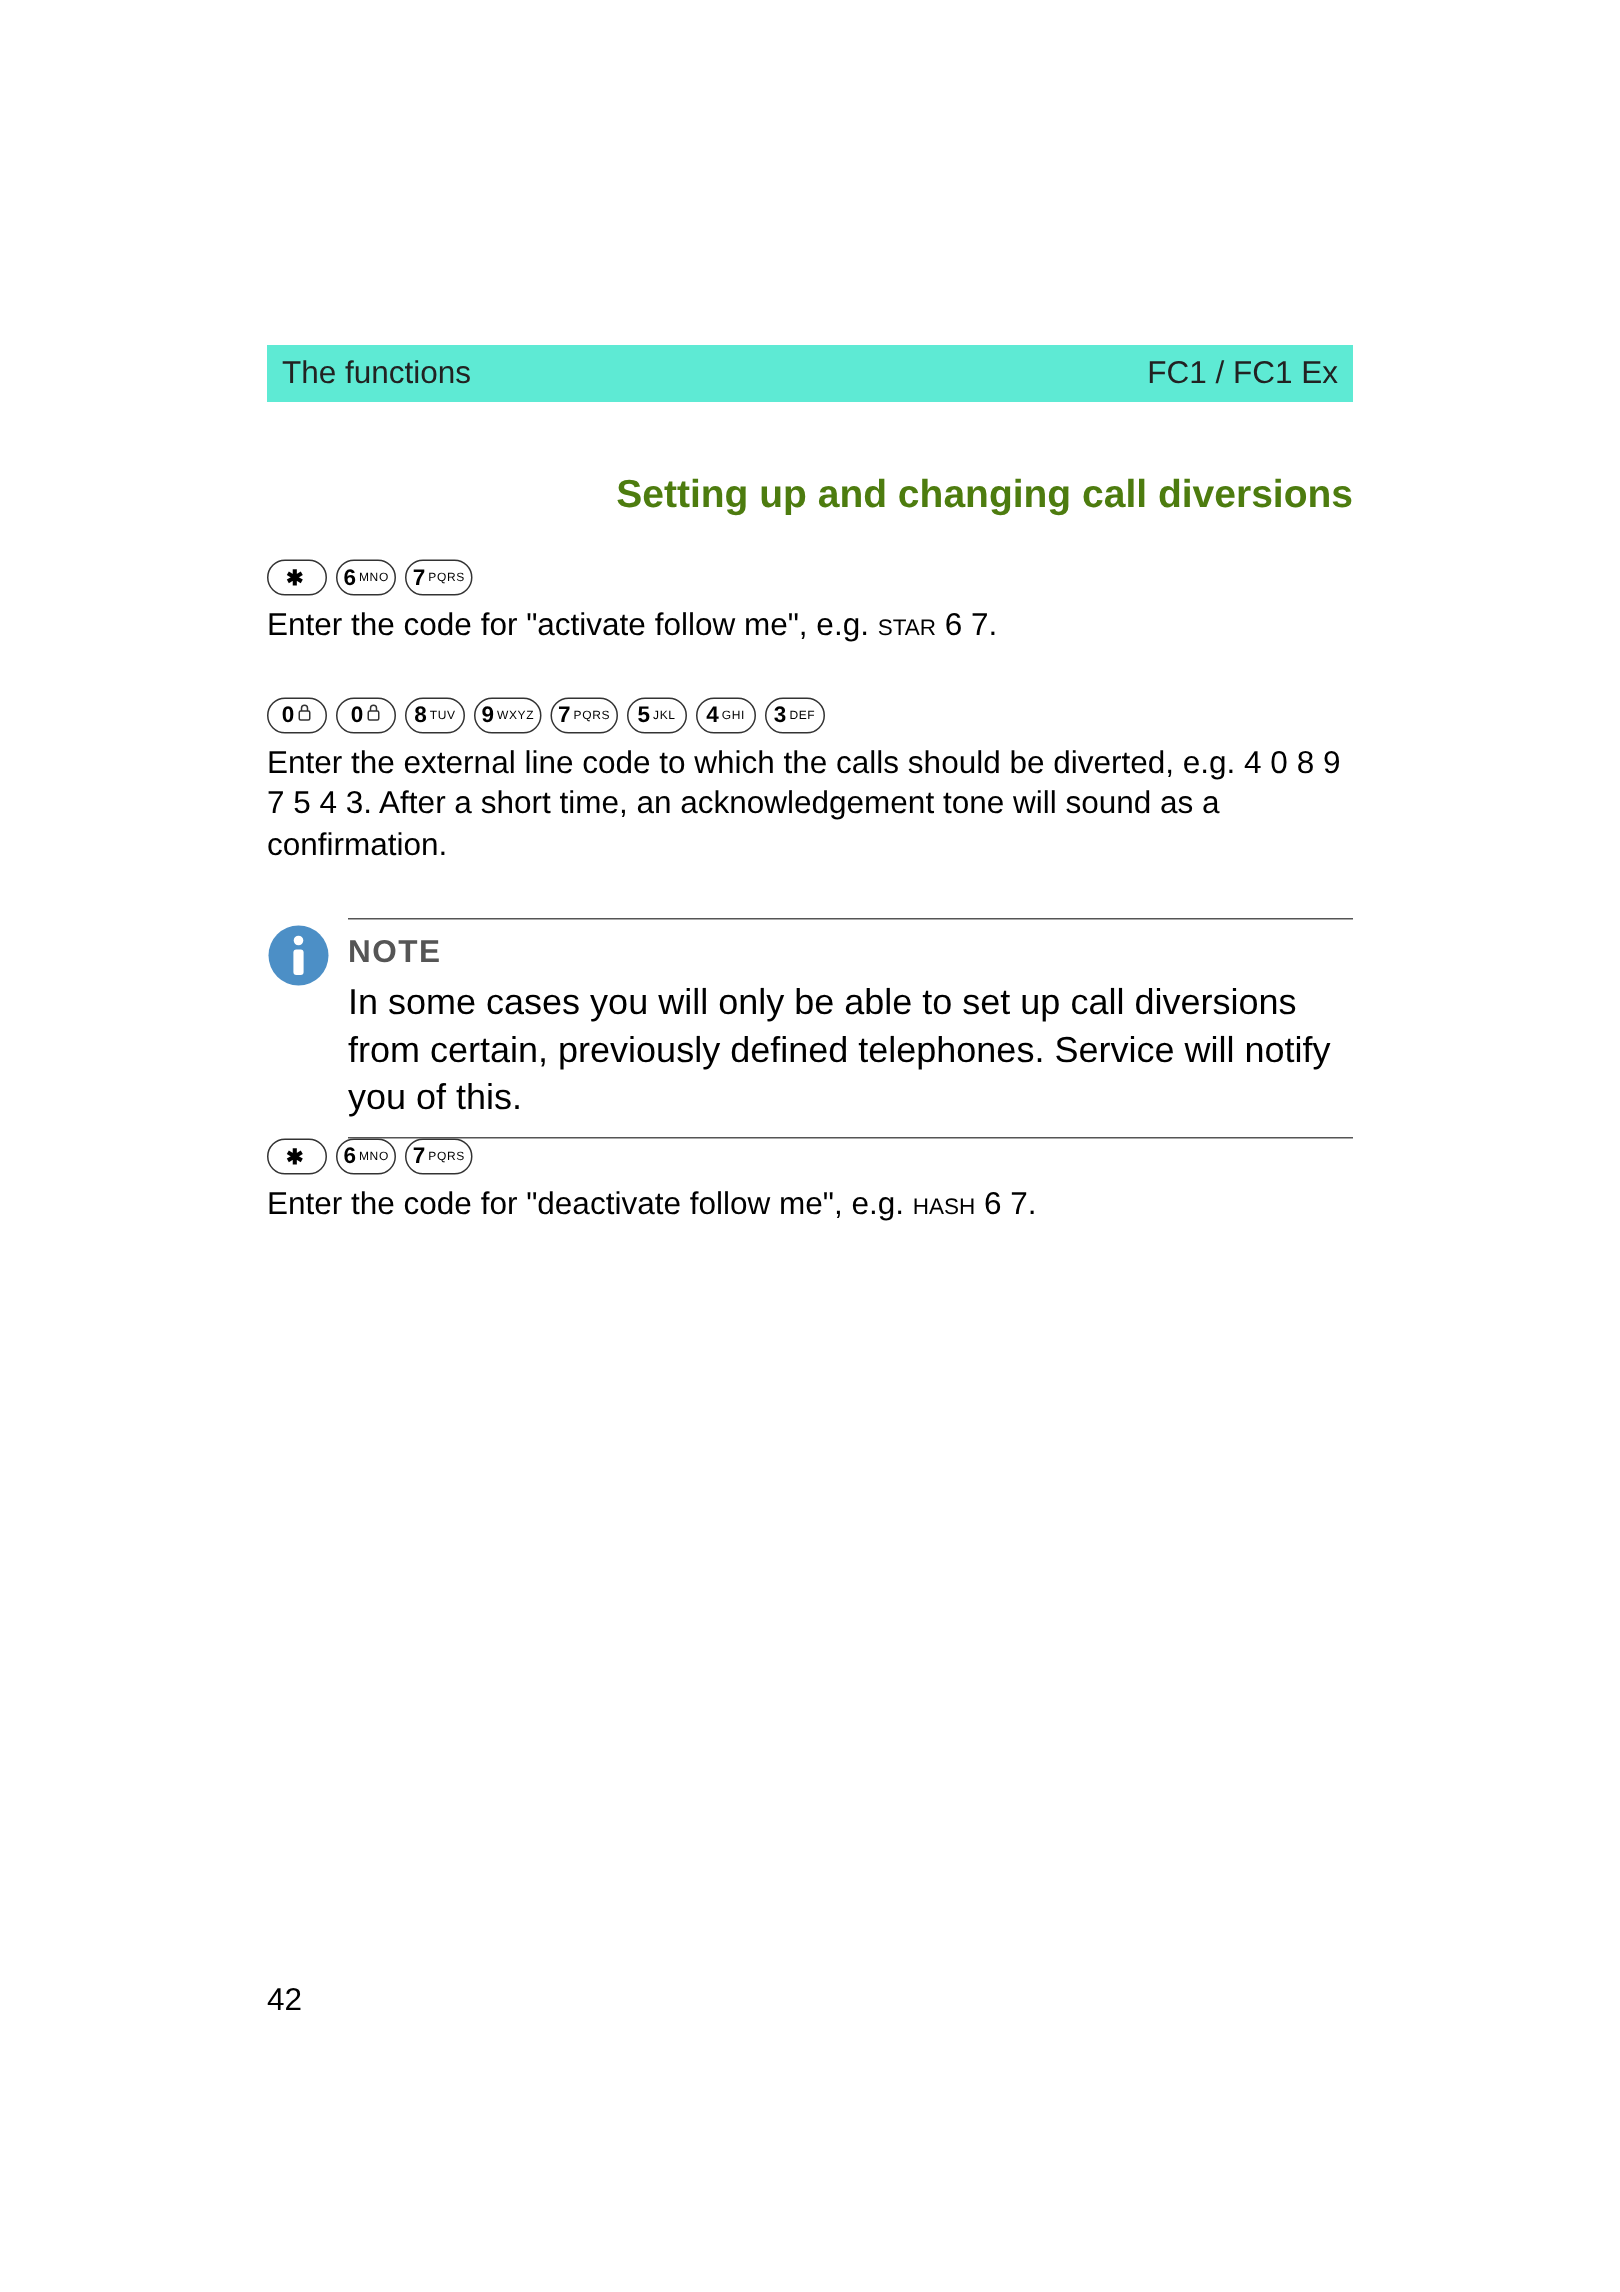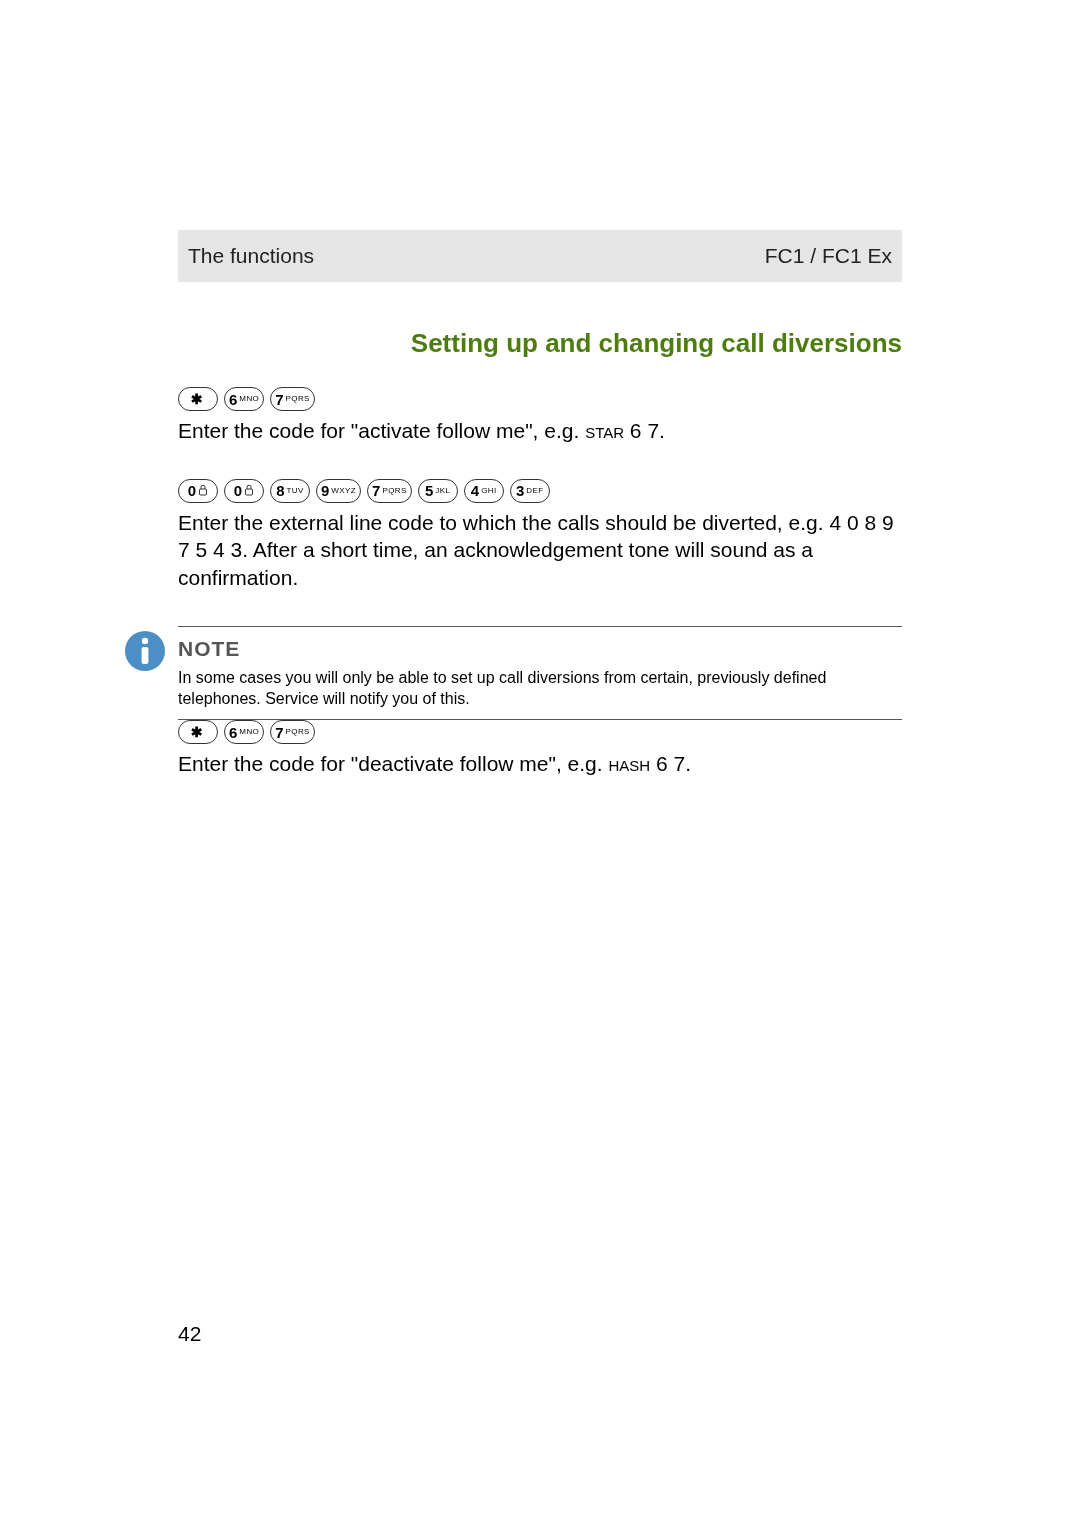--- a/index.html
+++ b/index.html
@@ -9,22 +9,22 @@
     font-family: Arial, Helvetica, sans-serif;
     color:#000;
   }
   .page {
     position:relative;
     width:1080px; height:1528px;
     box-sizing:border-box;
     padding:230px 178px 0 178px;
   }
   .header-bar {
-    background:#e5e5e5;
-    height:52px;
+    background:#5eead4;
+    height:38px;
     display:flex;
     align-items:center;
     justify-content:space-between;
     padding:0 10px;
     font-size:21px;
     color:#222;
   }
   .section-title {
     font-weight:bold;
     font-size:26px;
@@ -74,41 +74,42 @@
     color:#000;
   }
   .sc { font-variant:small-caps;text-align:right; }
   .block {
     margin-top:34px;
   }
   .note-wrap {
     margin-top:34px;
   }
   .note-content {
+    margin-left:54px;
     position:relative;
   }
   .note-hr {
     border:none;
     border-top:1.2px solid #555;
     margin:0 0 10px 0;
   }
   .note-hr-bottom {
     border:none;
     border-top:1.2px solid #555;
     margin:10px 0 0 0;
   }
   .note-label {
     font-size:21px;
     font-weight:bold;
     letter-spacing:1px;
     color:#555;
     margin-bottom:6px;
   }
   .note-text {
-    font-size:16px;
+    font-size:24px;
     line-height:1.32;
     color:#000;
   }
   .info-icon {
     position:absolute;
     left:-54px;
     top:4px;
     width:42px;
     height:42px;
   }

